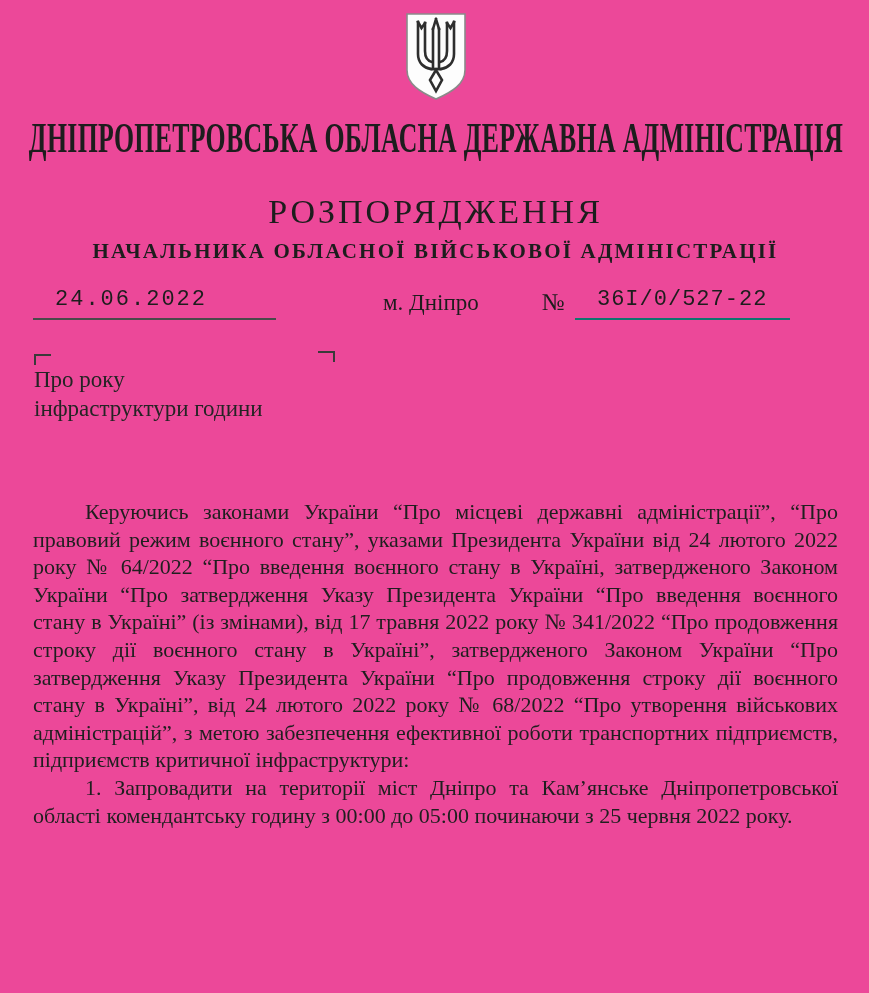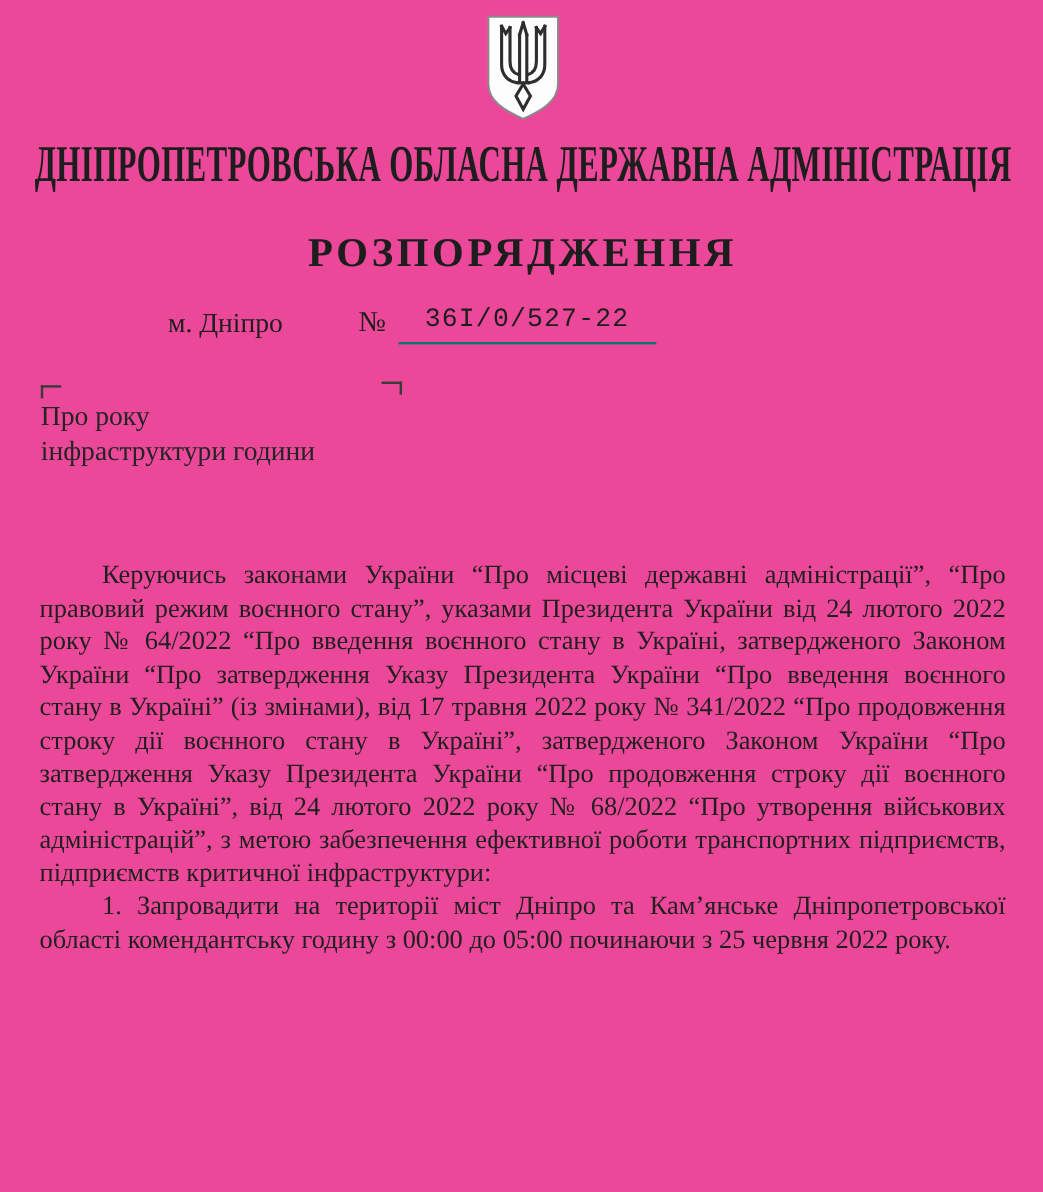--- a/index.html
+++ b/index.html
@@ -17,21 +17,21 @@
   .emblem { width:64px; height:90px; }
 
   .org-name { position:relative; margin-top:16px; height:40px; font-weight:700; font-size:43px; line-height:40px; }
   .org-name .scale {
     position:absolute; left:50%; top:0;
     transform:translateX(-50%) scaleX(0.60);
     transform-origin:center;
     white-space:nowrap; letter-spacing:0.5px;
   }
 
-  .doc-type { margin-top:37px; text-align:center; font-weight:700; font-size:34px; letter-spacing:3px; line-height:1; }
+  .doc-type { margin-top:37px; text-align:center; font-weight:400; font-size:34px; letter-spacing:3px; line-height:1; }
   .doc-subtitle { margin-top:12px; text-align:center; font-weight:700; font-size:21px; letter-spacing:2.2px; line-height:1; white-space:nowrap; }
 
   .ref-row { margin-top:24px; display:flex; align-items:flex-end; height:34px; }
   .ref-date {
     width:243px; border-bottom:2px solid #4a4a4a;
     font-family:"Liberation Mono", monospace;
     font-size:22px; letter-spacing:2px;
     padding:0 0 6px 22px; box-sizing:border-box;
     white-space:nowrap;
   }
@@ -82,22 +82,24 @@
       </g>
     </svg>
   </div>
 
   <div class="org-name">
     <span class="scale">ДНІПРОПЕТРОВСЬКА ОБЛАСНА ДЕРЖАВНА АДМІНІСТРАЦІЯ</span>
   </div>
 
   <div class="doc-type">РОЗПОРЯДЖЕННЯ</div>
 
+  <div class="doc-subtitle">НАЧАЛЬНИКА ОБЛАСНОЇ ВІЙСЬКОВОЇ АДМІНІСТРАЦІЇ</div>
 
   <div class="ref-row">
+    <div class="ref-date">24.06.2022</div>
     <div class="ref-place">м. Дніпро</div>
     <div class="ref-number">
       <span class="num-label">№</span>
       <span class="num-value">36І/0/527-22</span>
     </div>
   </div>
 
   <div class="subject">
     <div class="corner-left"></div>
     <div class="corner-right"></div>

